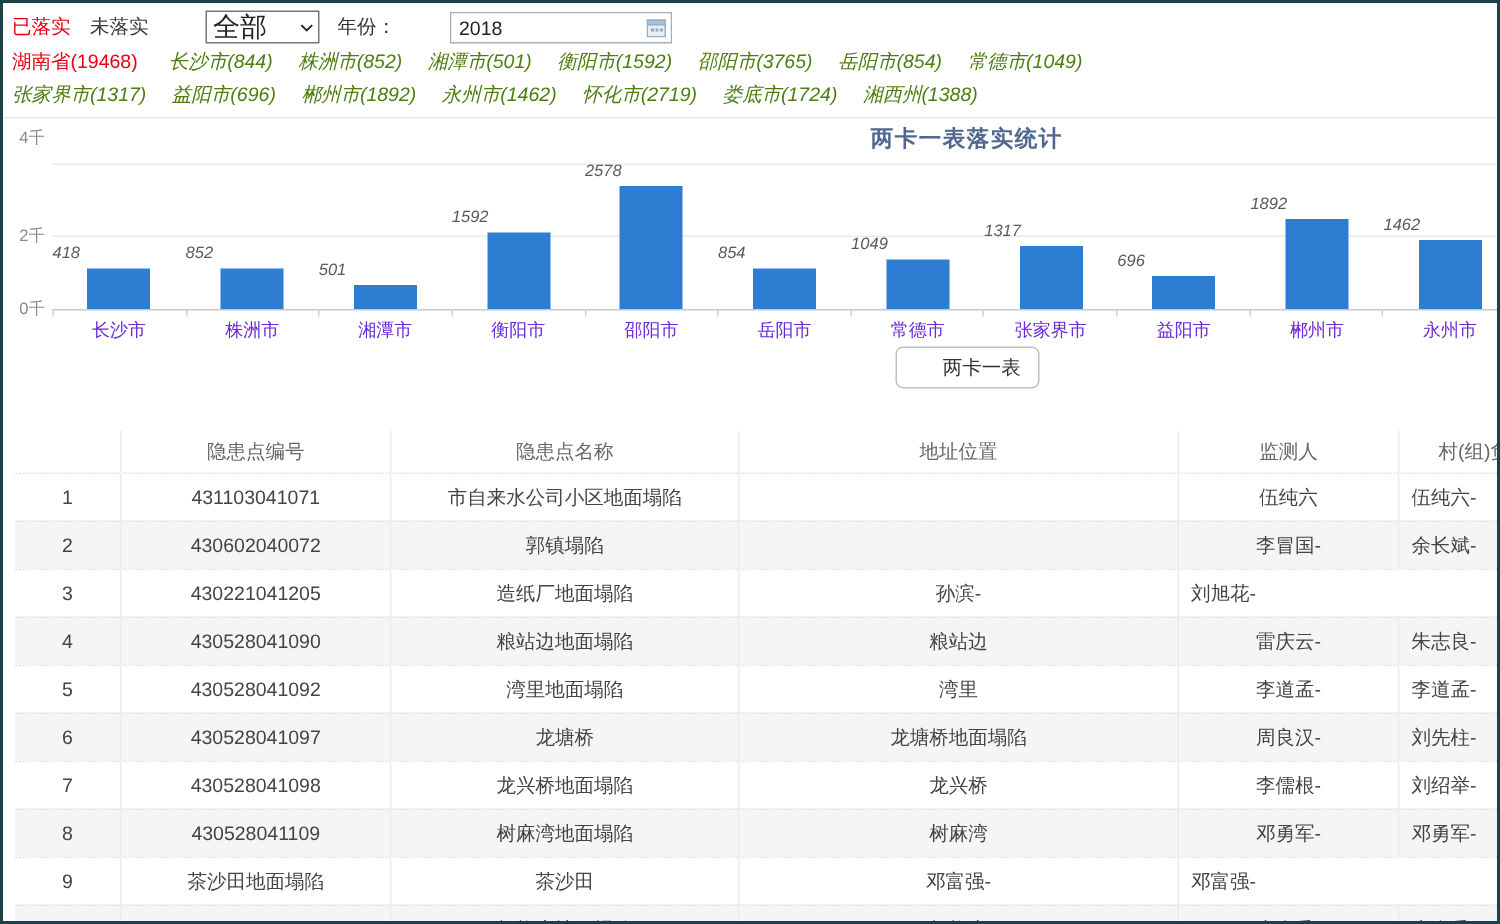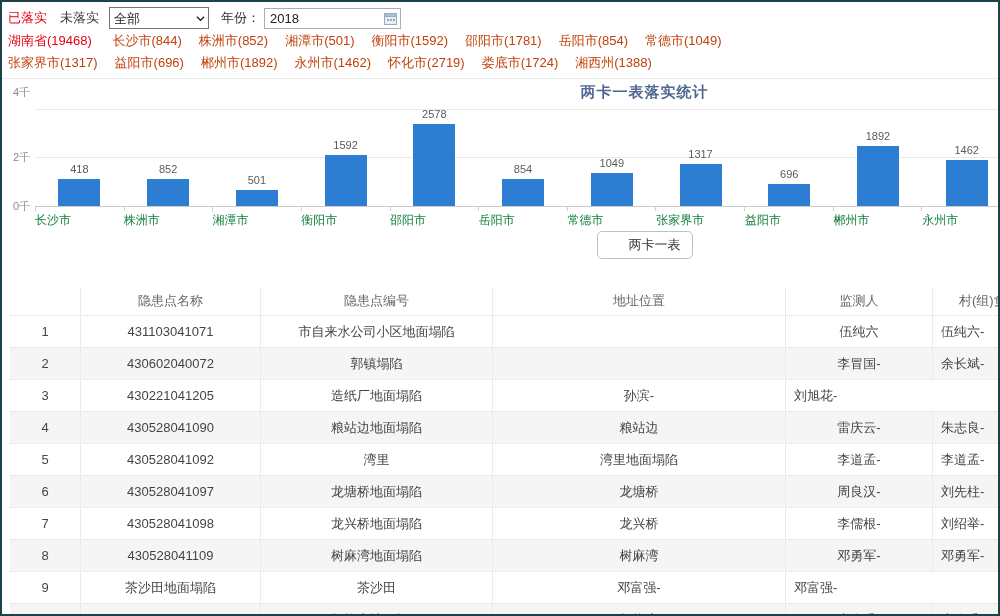--- a/index.html
+++ b/index.html
@@ -10,52 +10,52 @@
     font-family:"Liberation Sans","DejaVu Sans",sans-serif;
     color:#333;
   }
 
   
   .toolbar { display:flex; align-items:center; padding:5px 0 0 6px; height:27px; font-size:13px; }
   .tab { cursor:pointer; }
   .tab-done { color:#e60012; margin-right:13px; }
   .tab-undone { color:#3a3a3a; margin-right:10px; }
   .filter-select {
-    width:100px; height:22px; font-size:13px; border:1px solid #767676; background:#fff;
-    appearance:none; -webkit-appearance:none; padding:0 18px 0 4px; border-radius:0; color:#222;
+    width:76px; height:22px; font-size:18px; border:1px solid #767676; background:#fff;
+    appearance:none; -webkit-appearance:none; padding:0 18px 0 4px; border-radius:0; color:#222;margin-left:28px;
   }
   .select-wrap { position:relative; margin-right:10px; }
   .select-chevron { position:absolute; right:4px; top:7px; width:9px; height:9px; pointer-events:none; }
   .year-label { margin:0 4px 0 2px; color:#333; }
-  .year-box { position:relative; width:137px; height:21px; border:1px solid #abadb3; background:#fff; }
+  .year-box { position:relative; width:148px; height:21px; border:1px solid #abadb3; background:#fff;margin-left:32px; }
   .year-box input { border:0; outline:none; width:100%; height:100%; font-size:13px; padding:0 18px 0 5px; font-family:inherit; color:#222; }
   .cal-icon { position:absolute; right:3px; top:3px; width:13px; height:13px; cursor:pointer; }
 
   
   .regions { padding:1px 6px 4px; border-bottom:1px solid #e9e9e9; }
   .region-row { font-size:13px; line-height:22px; white-space:nowrap; }
   .province { color:#e60012; margin-right:17px; cursor:pointer; }
-  .city { color:#c2410c; margin-right:17px; cursor:pointer; }
+  .city { color:#4d7c0f; margin-right:17px; cursor:pointer;font-style:italic; }
 
   
   .chart-section { position:relative; height:183px; overflow:hidden; }
   .chart-inner { position:absolute; left:0; top:0; width:1285px; height:183px; }
   .chart-title { width:1285px; text-align:center; font-size:15px; font-weight:bold; color:#50688f; padding-top:4px; letter-spacing:1px; }
   .grid { position:absolute; left:33px; width:1252px; height:1px; background:#e9e9e9; }
   .g1 { top:30px; } .g2 { top:78px; }
   .baseline { position:absolute; left:33px; top:127px; width:1252px; height:1px; background:#c9c9c9; }
   .ytick { position:absolute; left:0; width:28px; text-align:right; font-size:11px; color:#8a8a8a; transform:translateY(-50%); }
   .slots { position:absolute; left:33px; top:0; width:976px; height:127px; display:flex; }
   .slot { flex:1; position:relative; }
   .bar { position:absolute; bottom:0; left:50%; transform:translateX(-50%); width:42px; }
-  .bar-val { position:absolute; left:0; width:100%; text-align:center; font-size:11px; color:#5a5a5a; }
+  .bar-val { position:absolute; left:0; width:100%; font-size:11px; color:#5a5a5a;font-style:italic; }
   .ticks { position:absolute; left:33px; top:127px; width:976px; height:5px; display:flex; border-left:1px solid #cfcfcf; }
   .tick-cell { flex:1; border-right:1px solid #cfcfcf; }
   .xlabels { position:absolute; left:33px; top:133px; width:976px; display:flex; }
-  .xl { flex:1; font-size:12px; color:#15803d; }
+  .xl { flex:1; text-align:center; font-size:12px; color:#6d28d9; }
   .legend-row { position:absolute; left:0; top:152px; width:1285px; text-align:center; }
   .legend-btn { display:inline-flex; align-items:center; gap:6px; border:1px solid #c0c0c0; border-radius:5px; padding:4px 11px; cursor:pointer; background:#fff; font-size:13px; color:#333; }
   .swatch { width:14px; height:14px; border-radius:2px; }
 
   
   .table-wrap { margin:25px 0 0 8px; width:1122px; font-size:13px; }
   .t-row { display:grid; grid-template-columns:70px 180px 232px 293px 147px 200px; }
   .t-head .cell { height:28px; line-height:28px; color:#666; }
   .cell { text-align:center; overflow:hidden; white-space:nowrap; }
   .cell + .cell { border-left:1px solid #ebebeb; }
@@ -87,21 +87,21 @@
       <rect x="3" y="7" width="2" height="2" fill="#8fa9c0"></rect>
         <rect x="6" y="7" width="2" height="2" fill="#8fa9c0"></rect>
         <rect x="9" y="7" width="2" height="2" fill="#8fa9c0"></rect>
     </svg>
   </span>
 </div>
 
 <div class="regions">
   <div class="region-row">
     <span class="province">湖南省(19468)</span>
-    <span id="cities1"><span class="city">长沙市(844)</span><span class="city">株洲市(852)</span><span class="city">湘潭市(501)</span><span class="city">衡阳市(1592)</span><span class="city">邵阳市(1781)</span><span class="city">岳阳市(854)</span><span class="city">常德市(1049)</span></span>
+    <span id="cities1"><span class="city">长沙市(844)</span><span class="city">株洲市(852)</span><span class="city">湘潭市(501)</span><span class="city">衡阳市(1592)</span><span class="city">邵阳市(3765)</span><span class="city">岳阳市(854)</span><span class="city">常德市(1049)</span></span>
   </div>
   <div class="region-row" id="cities2"><span class="city">张家界市(1317)</span><span class="city">益阳市(696)</span><span class="city">郴州市(1892)</span><span class="city">永州市(1462)</span><span class="city">怀化市(2719)</span><span class="city">娄底市(1724)</span><span class="city">湘西州(1388)</span></div>
 </div>
 
 <div class="chart-section">
   <div class="chart-inner">
     <div class="chart-title">两卡一表落实统计</div>
     <div class="grid g1"></div>
     <div class="grid g2"></div>
     <div class="baseline"></div>
@@ -185,22 +185,22 @@
         <span class="swatch"></span>
         <span>两卡一表</span>
       </span>
     </div>
   </div>
 </div>
 
 <div class="table-wrap">
   <div class="t-row t-head" id="thead">
       <div class="cell"></div>
+      <div class="cell">隐患点编号</div>
       <div class="cell">隐患点名称</div>
-      <div class="cell">隐患点编号</div>
       <div class="cell">地址位置</div>
       <div class="cell">监测人</div>
       <div class="cell village">村(组)负</div>
     </div>
   <div class="t-body" id="tbody">
       <div class="t-row">
         <div class="cell">1</div>
         <div class="cell">431103041071</div>
         <div class="cell">市自来水公司小区地面塌陷</div>
         <div class="cell"></div>
@@ -226,30 +226,30 @@
         <div class="cell">4</div>
         <div class="cell">430528041090</div>
         <div class="cell">粮站边地面塌陷</div>
         <div class="cell">粮站边</div>
         <div class="cell">雷庆云-</div>
         <div class="cell village">朱志良-</div>
       </div>
       <div class="t-row">
         <div class="cell">5</div>
         <div class="cell">430528041092</div>
+        <div class="cell">湾里地面塌陷</div>
         <div class="cell">湾里</div>
-        <div class="cell">湾里地面塌陷</div>
         <div class="cell">李道孟-</div>
         <div class="cell village">李道孟-</div>
       </div>
       <div class="t-row alt">
         <div class="cell">6</div>
         <div class="cell">430528041097</div>
+        <div class="cell">龙塘桥</div>
         <div class="cell">龙塘桥地面塌陷</div>
-        <div class="cell">龙塘桥</div>
         <div class="cell">周良汉-</div>
         <div class="cell village">刘先柱-</div>
       </div>
       <div class="t-row">
         <div class="cell">7</div>
         <div class="cell">430528041098</div>
         <div class="cell">龙兴桥地面塌陷</div>
         <div class="cell">龙兴桥</div>
         <div class="cell">李儒根-</div>
         <div class="cell village">刘绍举-</div>

